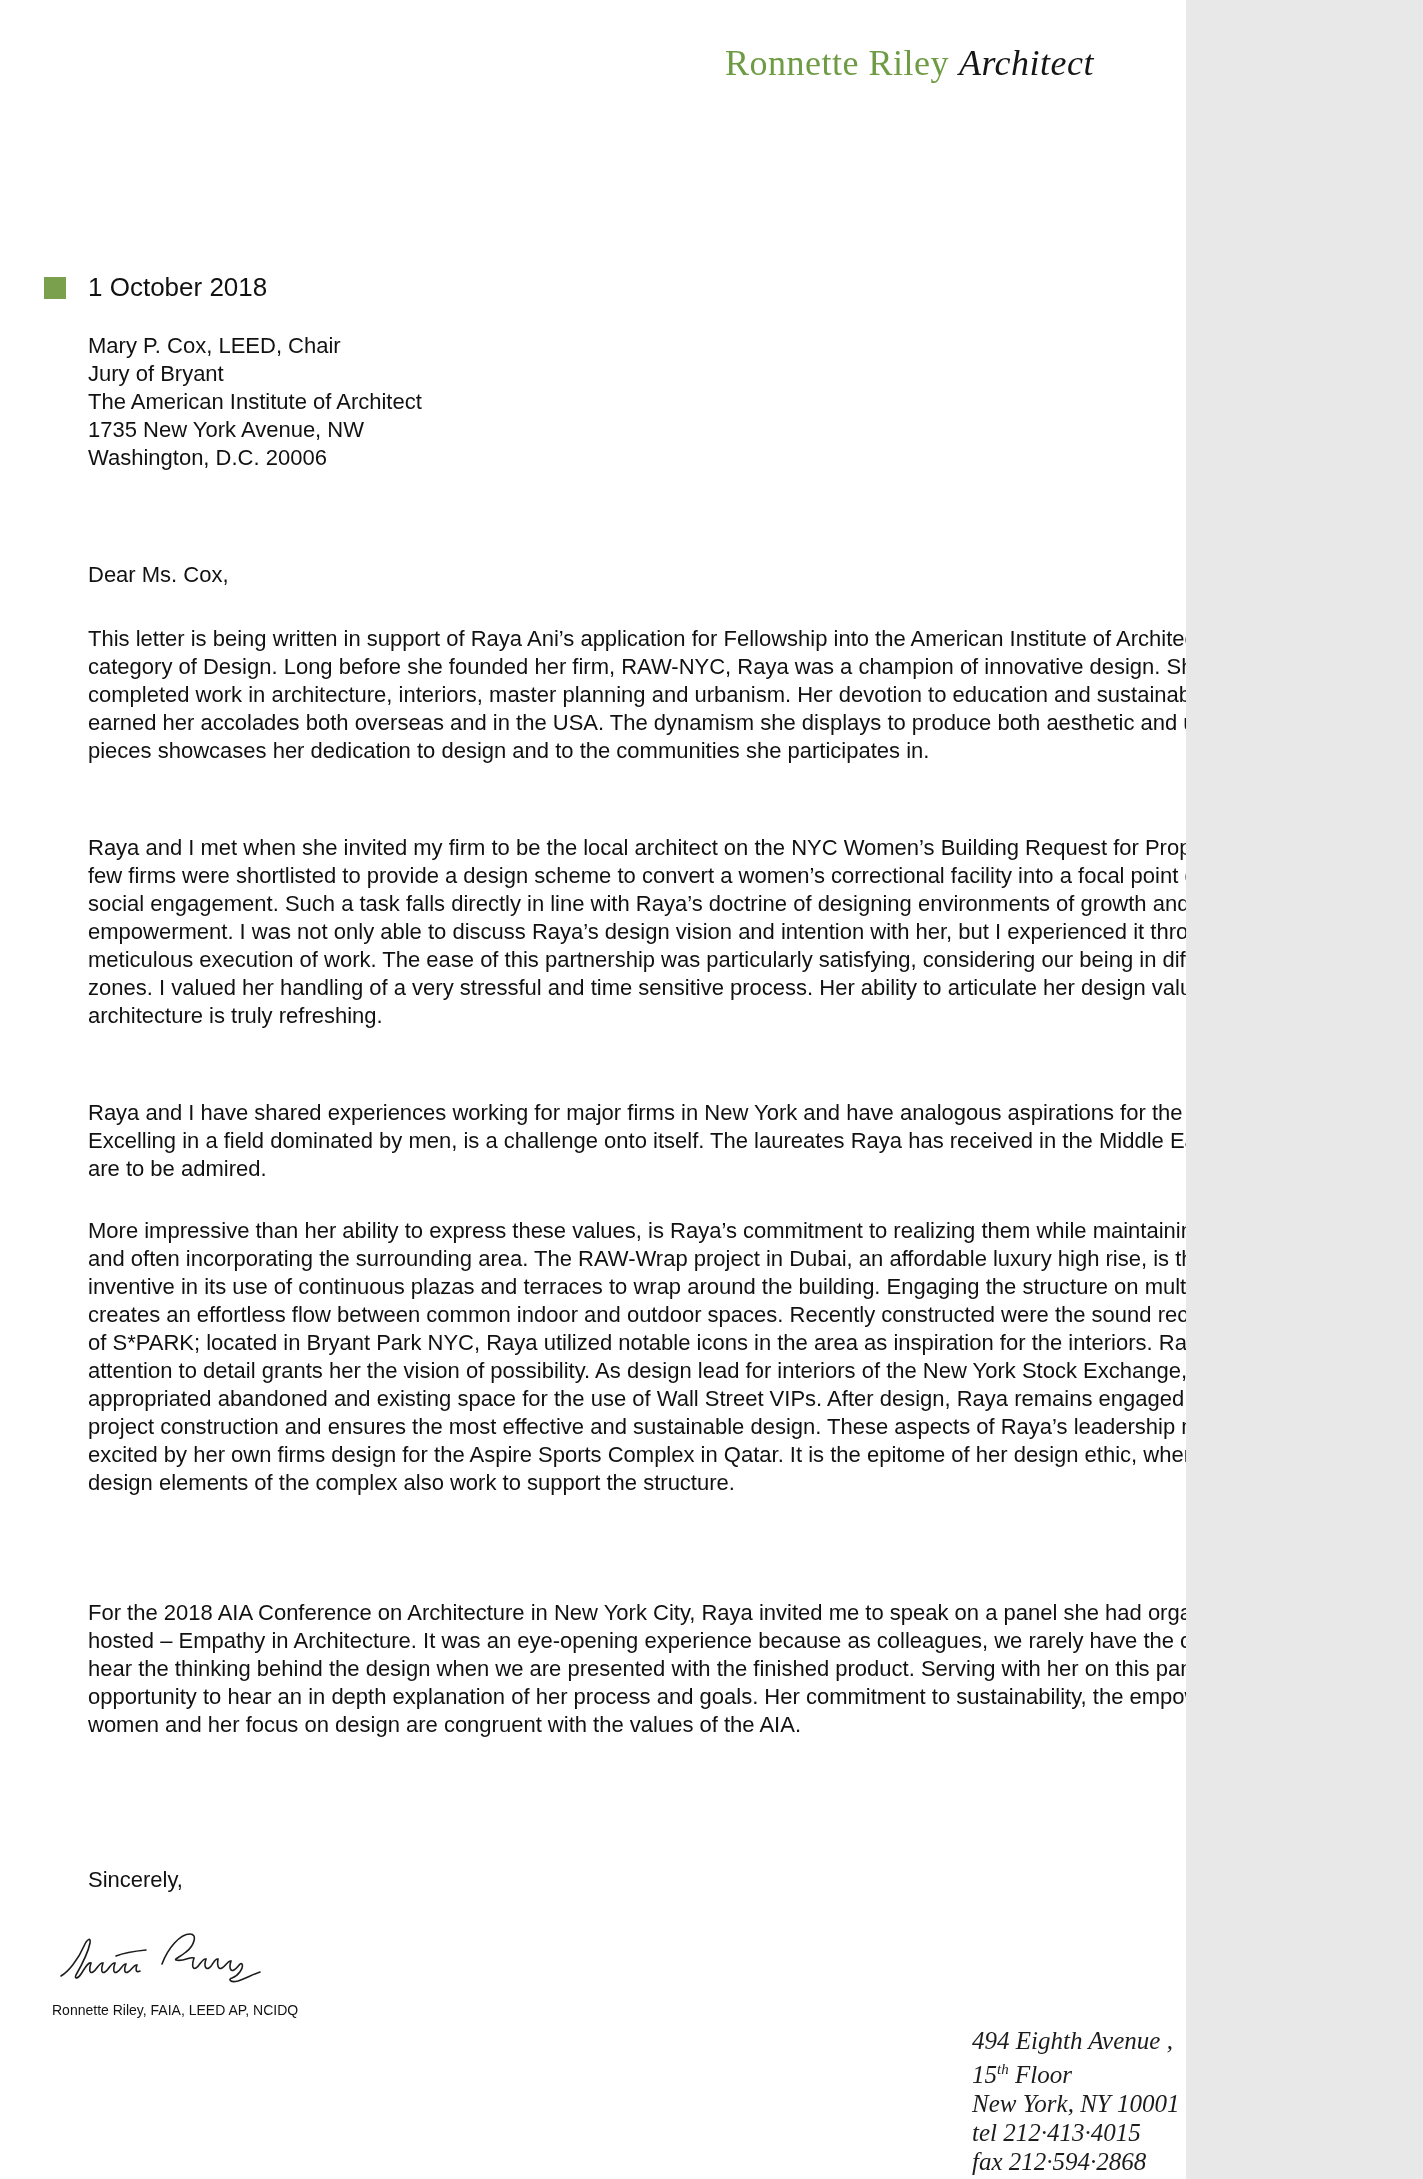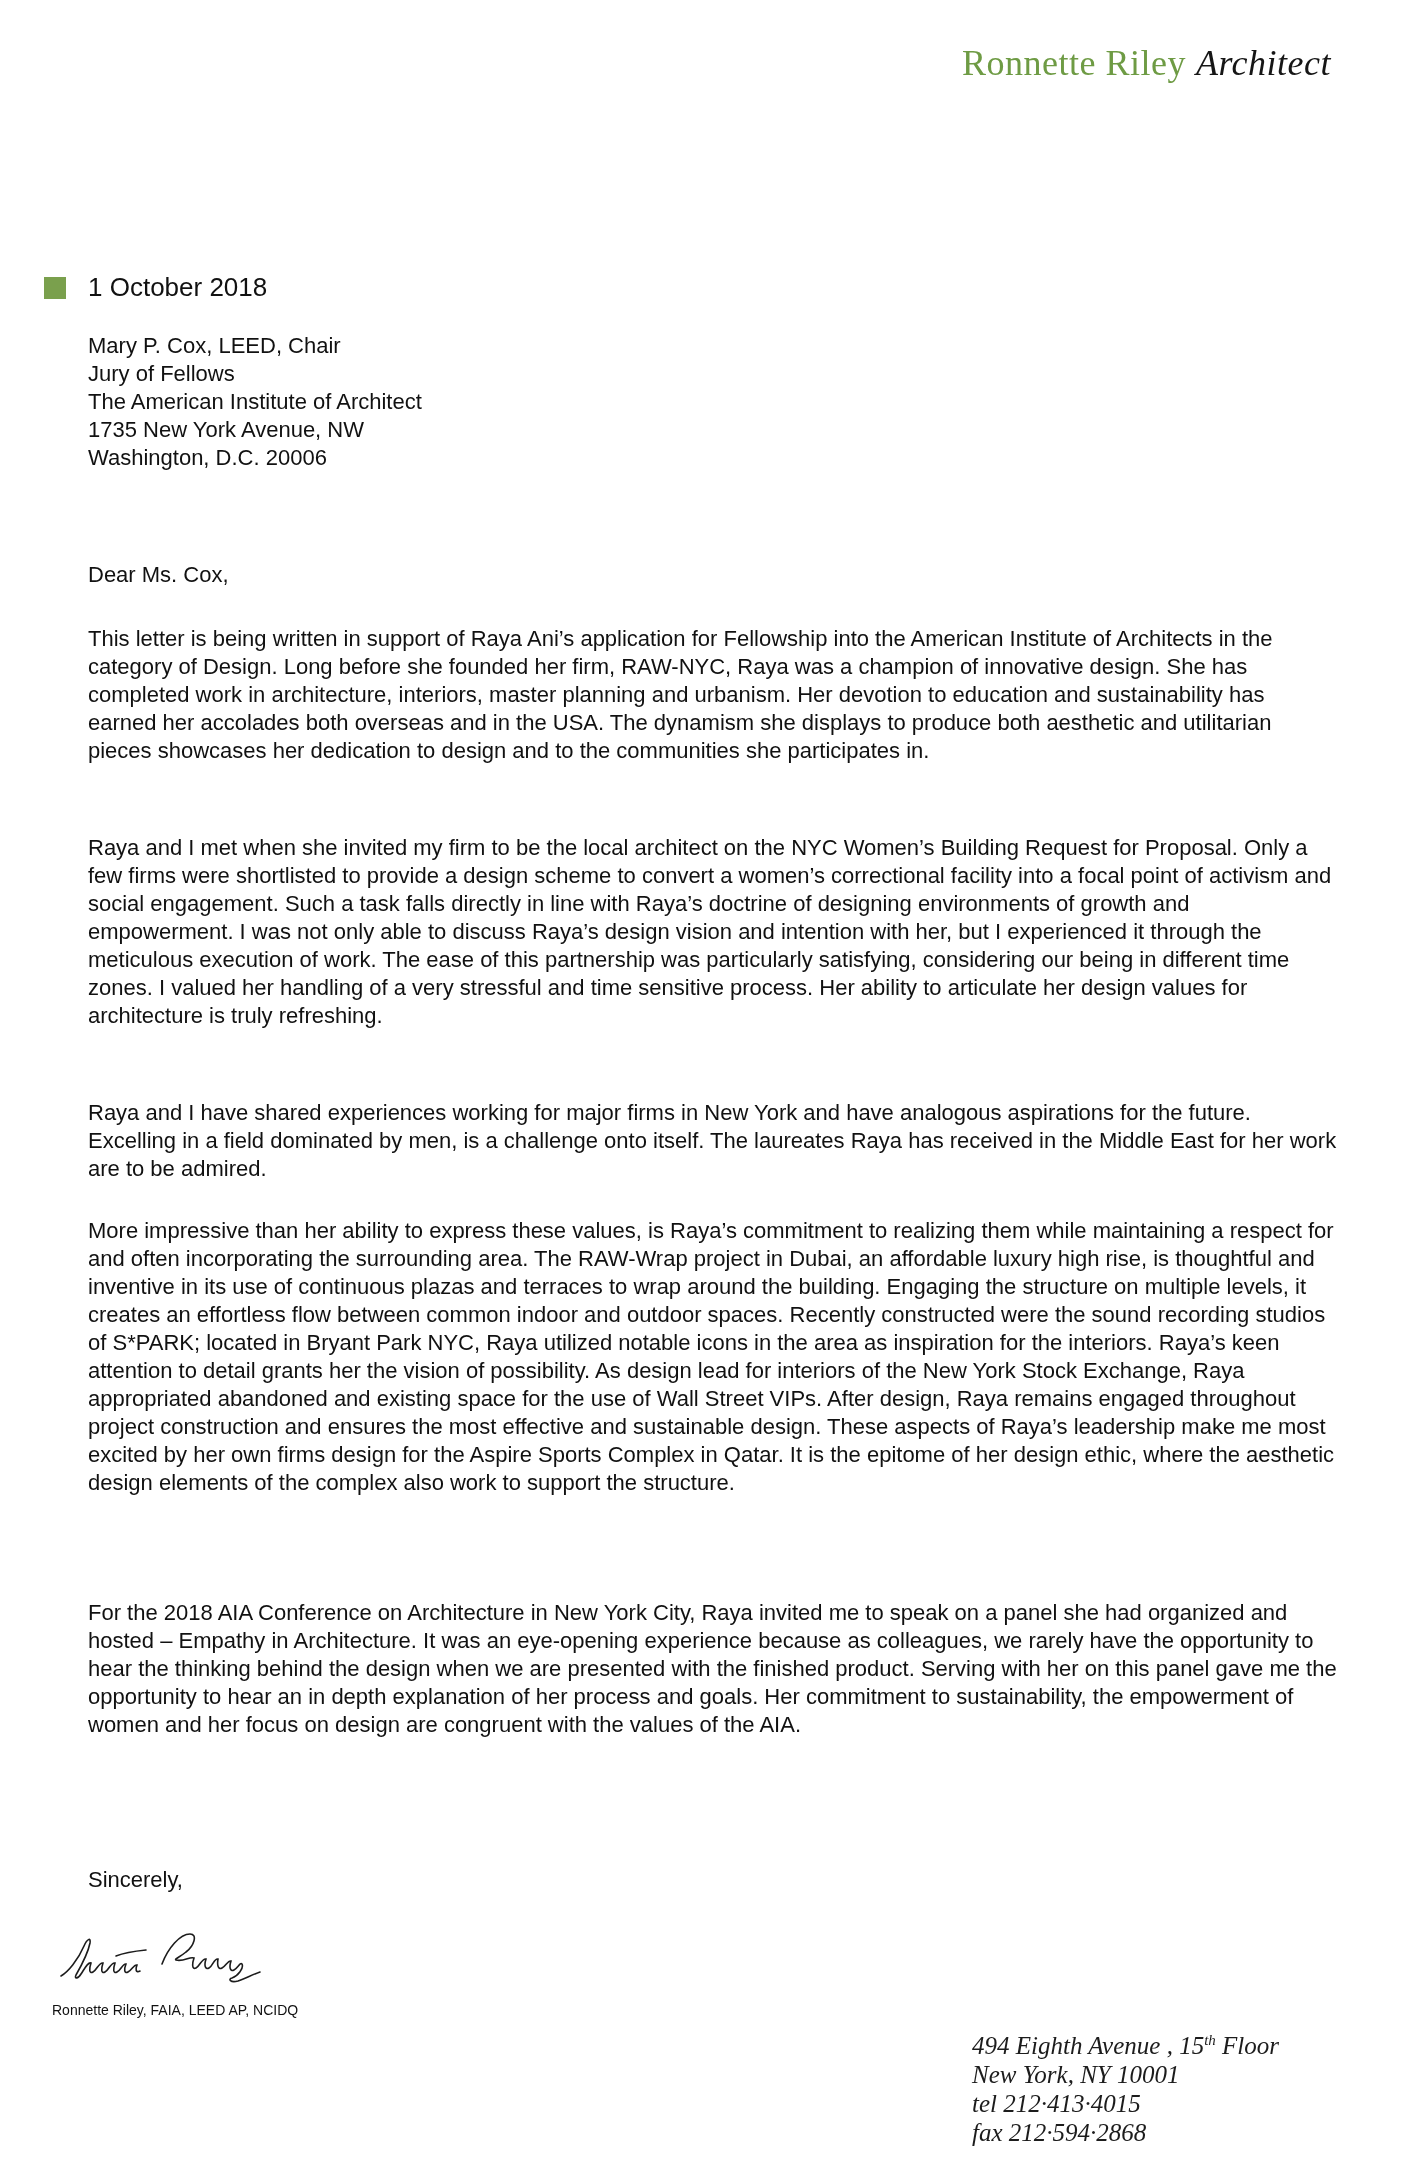--- a/index.html
+++ b/index.html
@@ -1,19 +1,19 @@
 <!DOCTYPE html>
 <html><head>
 <meta charset="utf-8">
 <style>
   * { margin: 0; padding: 0; box-sizing: border-box; }
   html, body { background: #e8e8e8; }
   .page {
     position: relative;
-    width: 1423px;
+    width: 1186px;
     height: 2179px;
     background: #ffffff;
     font-family: "Liberation Sans", sans-serif;
     color: #111111;
     overflow: hidden;
   }
   
   .brand {
     position: absolute;
     top: 42px;
@@ -101,21 +101,21 @@
     <span class="brand-name" style="color: rgb(110, 155, 68);">Ronnette Riley</span><span class="brand-suffix">Architect</span>
   </div>
 
   <div class="date-row">
     <span class="bullet-square" style="background-color: rgb(122, 160, 77);"></span>
     <span class="date-text">1 October 2018</span>
   </div>
 
   <div class="block recipient">
     <div>Mary P. Cox, LEED, Chair</div>
-    <div>Jury of Fellows</div>
+    <div>Jury of Bryant</div>
     <div>The American Institute of Architect</div>
     <div>1735 New York Avenue, NW</div>
     <div>Washington, D.C. 20006</div>
   </div>
 
 
   <div class="block salutation">Dear Ms. Cox,</div>
 
   <p class="para p1">This letter is being written in support of Raya Ani’s application for Fellowship into the American Institute of Architects in the category of Design. Long before she founded her firm, RAW-NYC, Raya was a champion of innovative design. She has completed work in architecture, interiors, master planning and urbanism. Her devotion to education and sustainability has earned her accolades both overseas and in the USA. The dynamism she displays to produce both aesthetic and utilitarian pieces showcases her dedication to design and to the communities she participates in.</p>
   <p class="para p2">Raya and I met when she invited my firm to be the local architect on the NYC Women’s Building Request for Proposal. Only a few firms were shortlisted to provide a design scheme to convert a women’s correctional facility into a focal point of activism and social engagement. Such a task falls directly in line with Raya’s doctrine of designing environments of growth and empowerment. I was not only able to discuss Raya’s design vision and intention with her, but I experienced it through the meticulous execution of work. The ease of this partnership was particularly satisfying, considering our being in different time zones. I valued her handling of a very stressful and time sensitive process. Her ability to articulate her design values for architecture is truly refreshing.</p>

